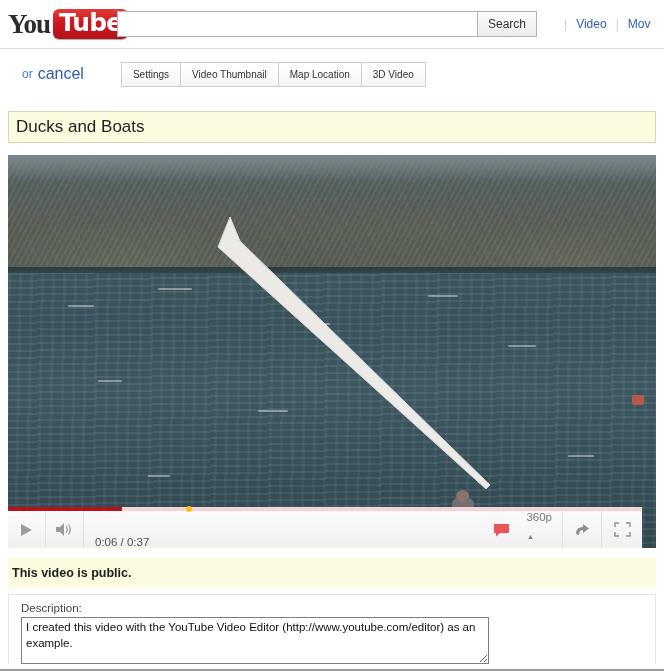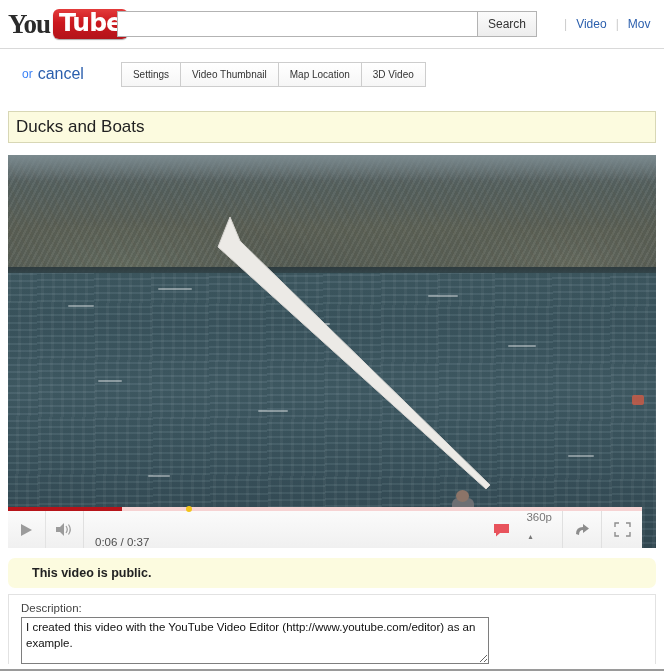--- a/index.html
+++ b/index.html
@@ -365,25 +365,24 @@
   #quality-btn .caret { font-size: 8px; margin-left: 2px; margin-bottom: 6px; align-self: flex-start; margin-top: 9px; }
   .rdiv { border-left: 1px solid #e0e0e0; height: 37px; }
 
   
   #public-banner {
     margin: 10px 8px 0 8px;
     height: 30px;
     background: #fcfbdf;
     display: flex;
     align-items: center;
-    padding-left: 24px;
+    padding-left: 4px;
     font-size: 12.5px;
     font-weight: bold;
     color: #222;
-    border-radius: 7px;
   }
 
   
   #desc-panel {
     margin: 6px 8px 0 8px;
     border: 1px solid #e2e2e2;
     border-bottom: none;
     padding: 7px 16px 0 12px;
     height: 70px;
     background: #fff;

